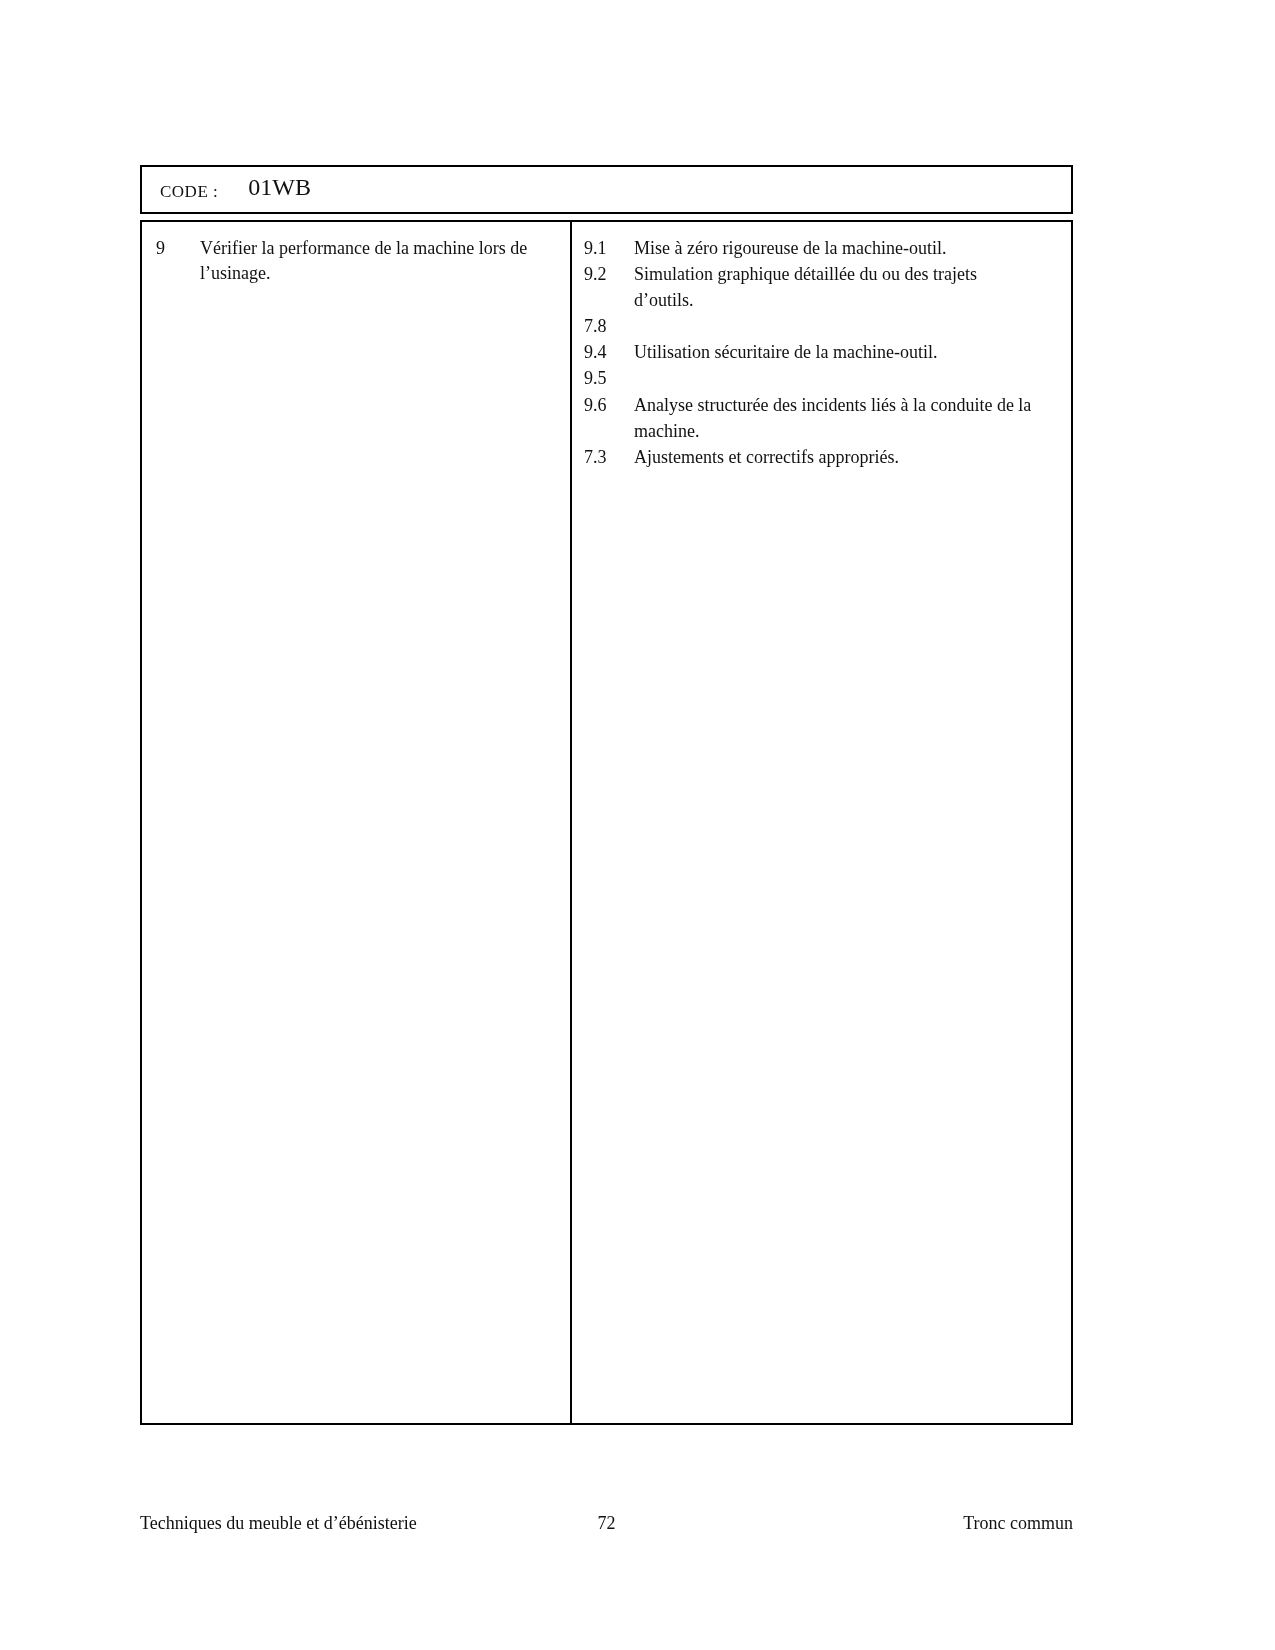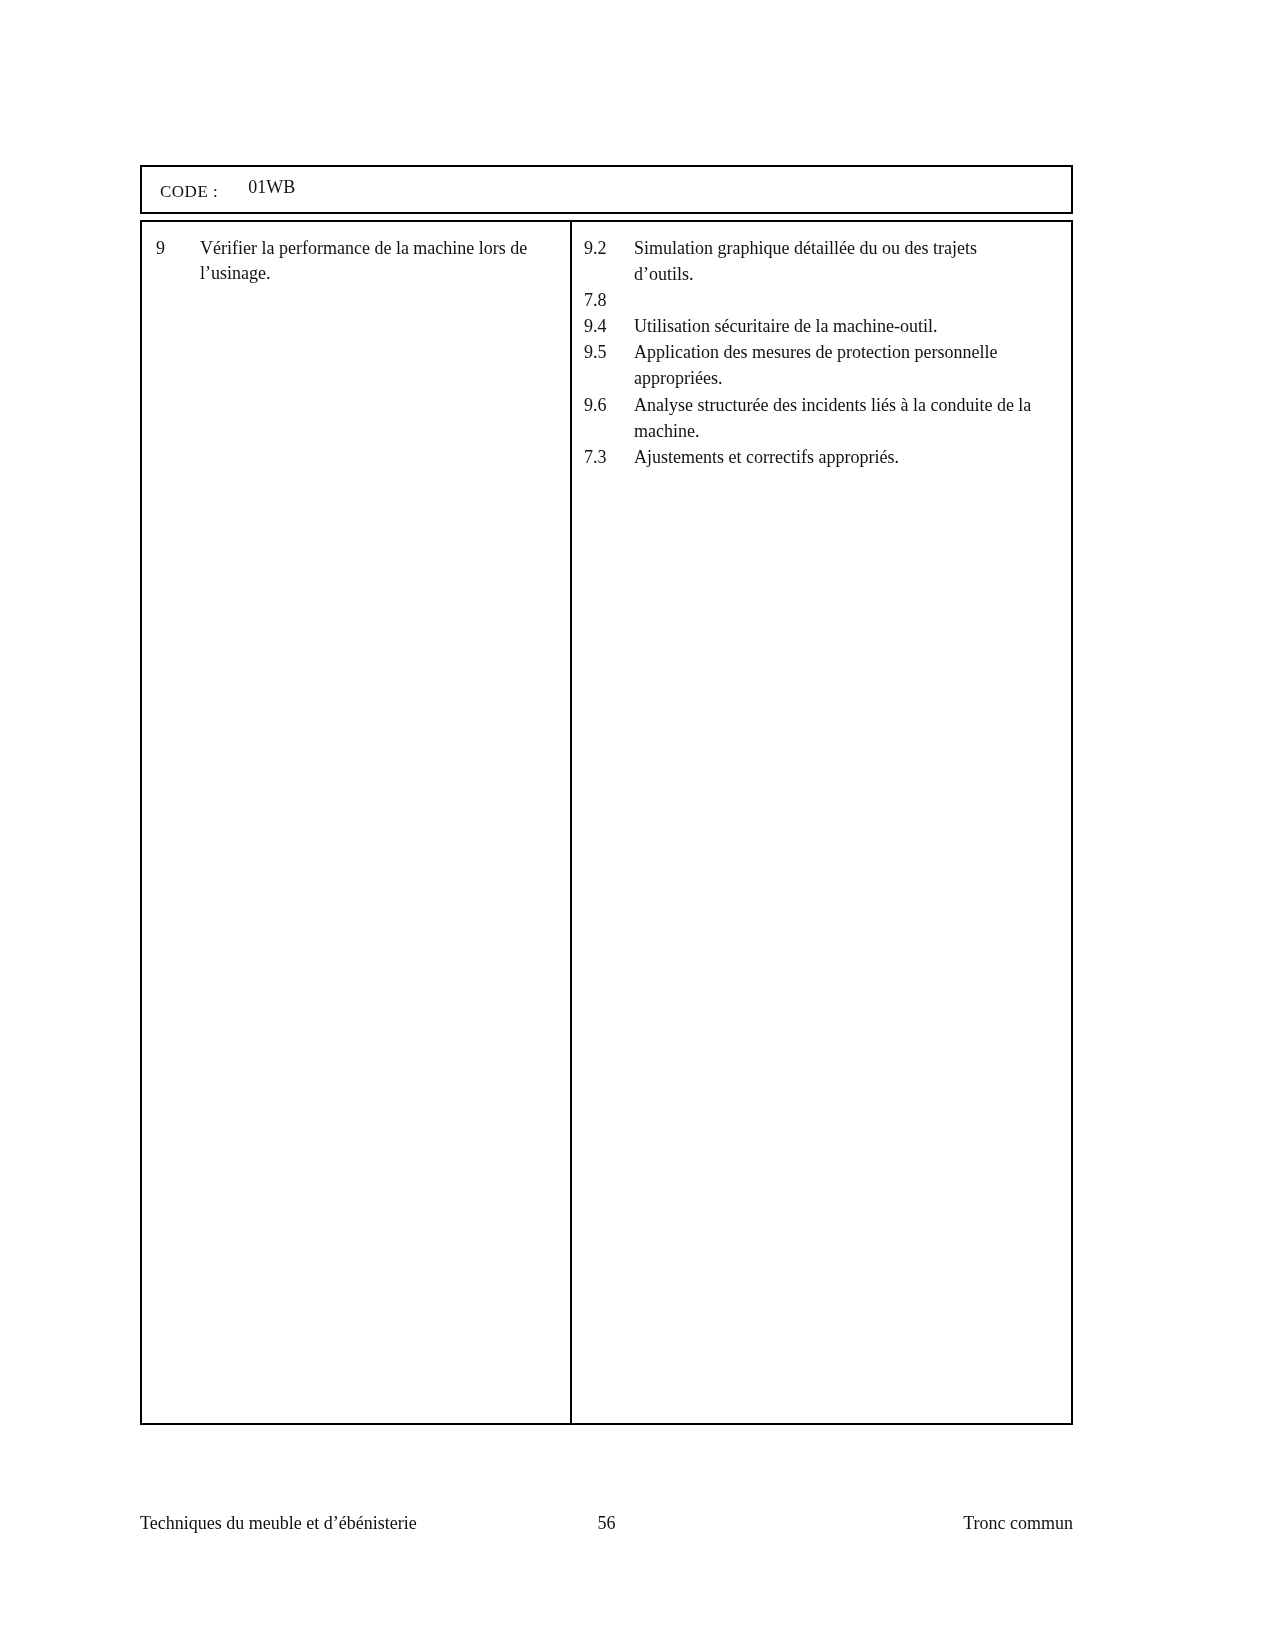--- a/index.html
+++ b/index.html
@@ -28,21 +28,21 @@
     align-items: center;
   }
   .code-label {
     margin-left: 18px;
     font-size: 17px;
     letter-spacing: 0.5px;
     transform: translateY(2px);
   }
   .code-value {
     margin-left: 30px;
-    font-size: 18px;
+    font-size: 24px;
     transform: translateY(-2px);
   }
   .table-box {
     position: absolute;
     left: 140px;
     top: 220px;
     width: 933px;
     height: 1205px;
     border: 2px solid #000000;
     box-sizing: border-box;
@@ -124,53 +124,56 @@
 
   <div class="table-box">
 
     <div class="left-cell">
       <div class="obj-num">9</div>
       <div class="obj-text">Vérifier la performance de la machine lors de l’usinage.</div>
     </div>
 
     <div class="right-cell">
 
+      <div class="crit-row">
+        <div class="crit-num">9.1</div>
+        <div class="crit-text">Mise à zéro rigoureuse de la machine-outil.</div>
+      </div>
 
       <div class="crit-row">
         <div class="crit-num">9.2</div>
         <div class="crit-text">Simulation graphique détaillée du ou des trajets d’outils.</div>
       </div>
 
       <div class="crit-row">
         <div class="crit-num">7.8</div>
       </div>
 
       <div class="crit-row">
         <div class="crit-num">9.4</div>
         <div class="crit-text">Utilisation sécuritaire de la machine-outil.</div>
       </div>
 
       <div class="crit-row">
         <div class="crit-num">9.5</div>
-        <div class="crit-text">Application des mesures de protection personnelle appropriées.</div>
       </div>
 
       <div class="crit-row">
         <div class="crit-num">9.6</div>
         <div class="crit-text">Analyse structurée des incidents liés à la conduite de la machine.</div>
       </div>
 
       <div class="crit-row">
         <div class="crit-num">7.3</div>
         <div class="crit-text">Ajustements et correctifs appropriés.</div>
       </div>
 
 
     </div>
   </div>
 
   <div class="footer">
     <div class="footer-left">Techniques du meuble et d’ébénisterie</div>
-    <div class="footer-center">56</div>
+    <div class="footer-center">72</div>
     <div class="footer-right">Tronc commun</div>
   </div>
 
 </div>
 
 </body></html>

